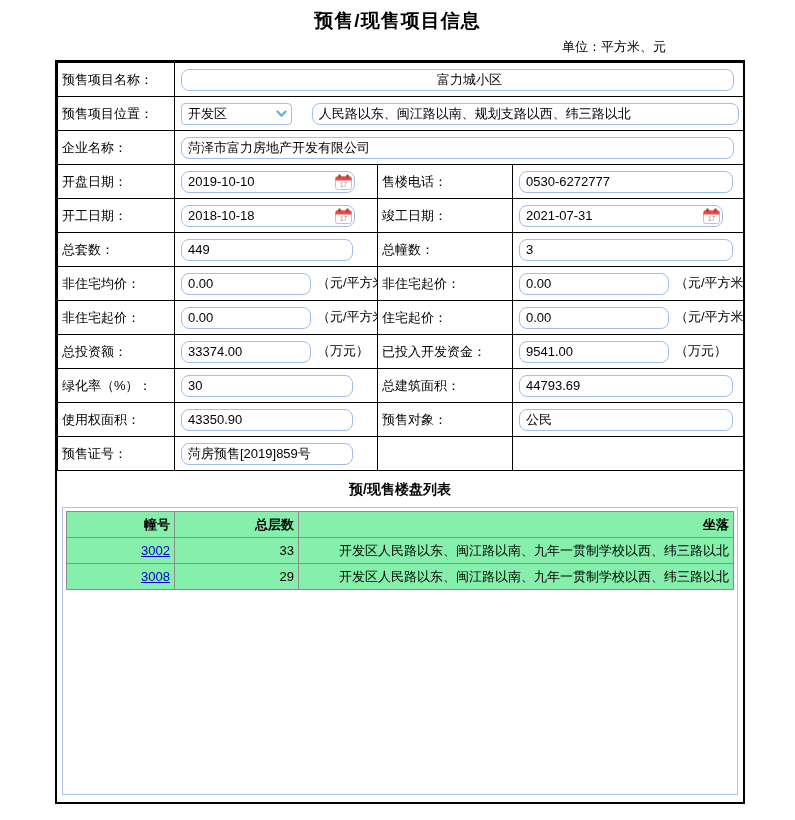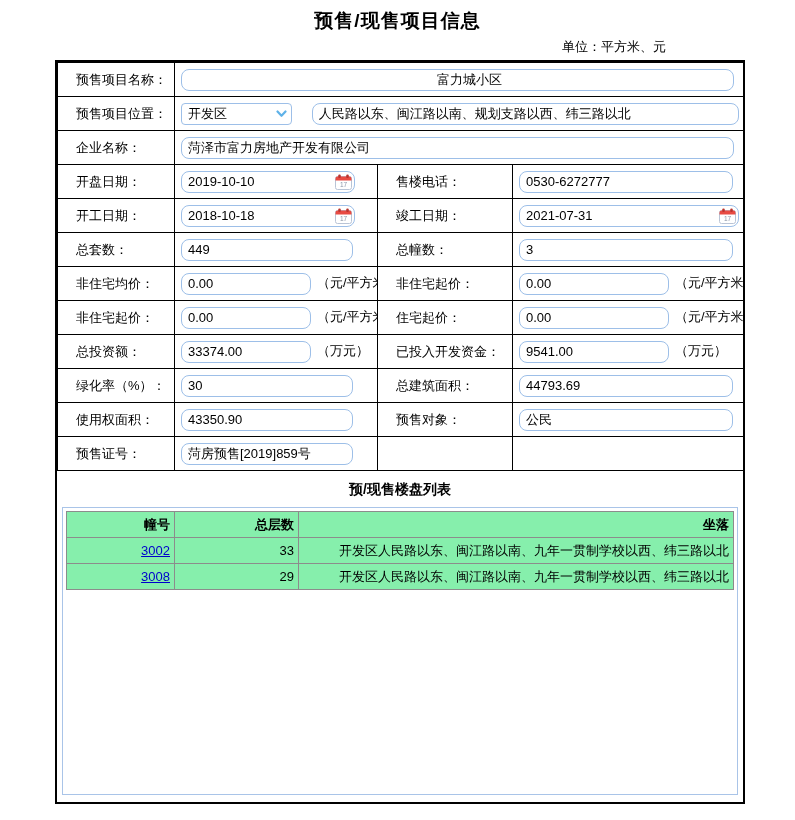--- a/index.html
+++ b/index.html
@@ -26,41 +26,41 @@
     background:#fff;
   }
 
   table.form { width:100%; border-collapse:collapse; table-layout:fixed; }
   table.form td {
     border:1px solid #000;
     height:34px; vertical-align:middle;
     font-size:13px; padding:0 4px 0 6px;
     overflow:hidden; white-space:nowrap;
   }
-  table.form td.lbl { padding-left:18px; }
+  table.form td.lbl { padding-left:4px; }
 
   .ipt {
     border:1px solid #9dbfe8; border-radius:8px;
     height:22px; font-size:13px; padding:0 6px;
     font-family:"Liberation Sans", sans-serif;
     color:#000; background:#fff; outline:none;
     vertical-align:middle;
   }
   .ipt.full { width:553px; }
   .ipt.indent { padding-left:30px;text-align:center; }
   .ipt.w172 { width:172px; }
   .ipt.w212 { width:214px; }
   .ipt.w130 { width:130px; }
   .ipt.w150 { width:150px; }
   .ipt.detail { width:432px;font-family:Liberation Mono, monospace; }
 
   .datewrap { position:relative; display:inline-block; vertical-align:middle; }
   .datewrap .ipt { width:100%; padding-right:16px; }
   .datewrap.w172 { width:174px; }
-  .datewrap.w220 { width:220px; }
+  .datewrap.w220 { width:204px; }
   .cal-icon {
     position:absolute; right:3px; top:3px; width:17px; height:16px;
     cursor:pointer; display:inline-block;
   }
 
   .selectbox {
     display:inline-flex; align-items:center; justify-content:space-between;
     width:112px; height:22px;
     border:1px solid #9dbfe8; border-radius:4px;
     font-size:13px; padding:0 4px 0 6px; background:#fff;

